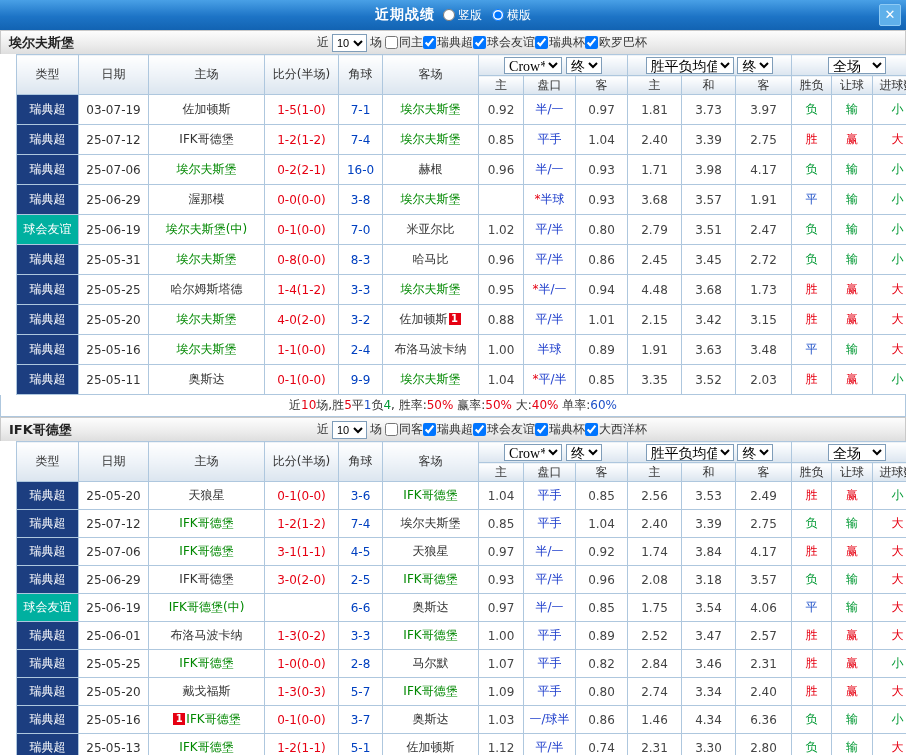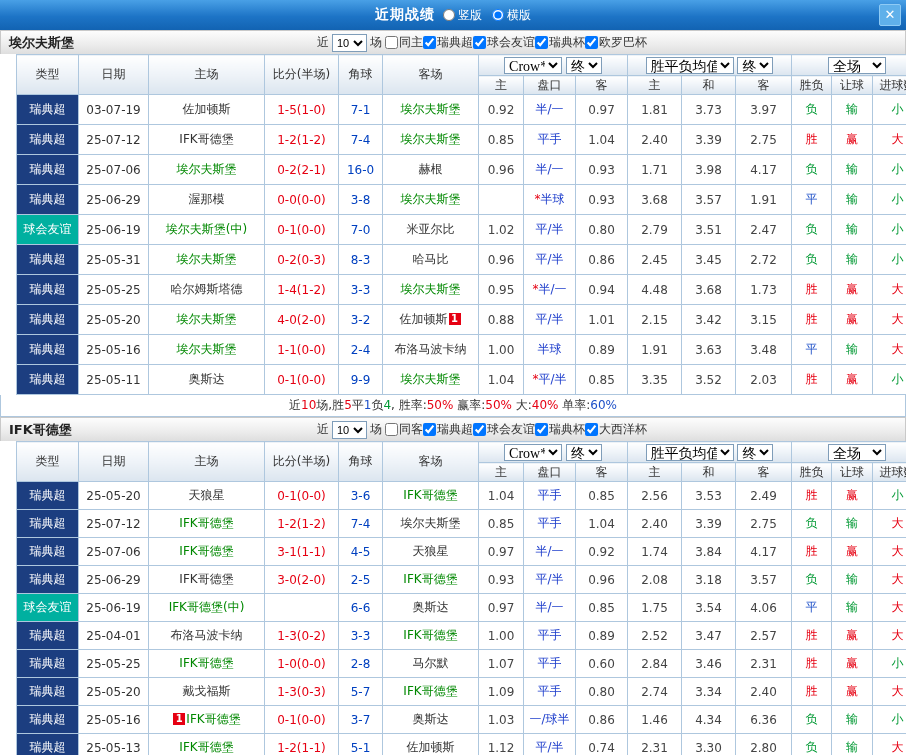--- a/index.html
+++ b/index.html
@@ -244,21 +244,21 @@
         <td class="odds">3.51</td>
         <td class="odds">2.47</td>
         <td class="res" style="color: rgb(0, 153, 51);">负</td>
         <td class="res" style="color: rgb(0, 153, 51);">输</td>
         <td class="res" style="color: rgb(0, 153, 51);">小</td>
       </tr>
       <tr>
         <td class="league navy">瑞典超</td>
         <td class="date">25-05-31</td>
         <td><span class="team focus">埃尔夫斯堡</span></td>
-        <td class="score">0-2(0-3)</td>
+        <td class="score">0-8(0-0)</td>
         <td class="corner">8-3</td>
         <td><span class="team">哈马比</span></td>
         <td class="odds">0.96</td>
         <td class="handicap">平/半</td>
         <td class="odds">0.86</td>
         <td class="odds">2.45</td>
         <td class="odds">3.45</td>
         <td class="odds">2.72</td>
         <td class="res" style="color: rgb(0, 153, 51);">负</td>
         <td class="res" style="color: rgb(0, 153, 51);">输</td>
@@ -491,21 +491,21 @@
         <td class="odds">0.85</td>
         <td class="odds">1.75</td>
         <td class="odds">3.54</td>
         <td class="odds">4.06</td>
         <td class="res" style="color: rgb(30, 80, 200);">平</td>
         <td class="res" style="color: rgb(0, 153, 51);">输</td>
         <td class="res" style="color: rgb(230, 0, 18);">大</td>
       </tr>
       <tr>
         <td class="league navy">瑞典超</td>
-        <td class="date">25-04-01</td>
+        <td class="date">25-06-01</td>
         <td><span class="team">布洛马波卡纳</span></td>
         <td class="score">1-3(0-2)</td>
         <td class="corner">3-3</td>
         <td><span class="team focus">IFK哥德堡</span></td>
         <td class="odds">1.00</td>
         <td class="handicap">平手</td>
         <td class="odds">0.89</td>
         <td class="odds">2.52</td>
         <td class="odds">3.47</td>
         <td class="odds">2.57</td>
@@ -515,21 +515,21 @@
       </tr>
       <tr>
         <td class="league navy">瑞典超</td>
         <td class="date">25-05-25</td>
         <td><span class="team focus">IFK哥德堡</span></td>
         <td class="score">1-0(0-0)</td>
         <td class="corner">2-8</td>
         <td><span class="team">马尔默</span></td>
         <td class="odds">1.07</td>
         <td class="handicap">平手</td>
-        <td class="odds">0.60</td>
+        <td class="odds">0.82</td>
         <td class="odds">2.84</td>
         <td class="odds">3.46</td>
         <td class="odds">2.31</td>
         <td class="res" style="color: rgb(230, 0, 18);">胜</td>
         <td class="res" style="color: rgb(230, 0, 18);">赢</td>
         <td class="res" style="color: rgb(0, 153, 51);">小</td>
       </tr>
       <tr>
         <td class="league navy">瑞典超</td>
         <td class="date">25-05-20</td>

